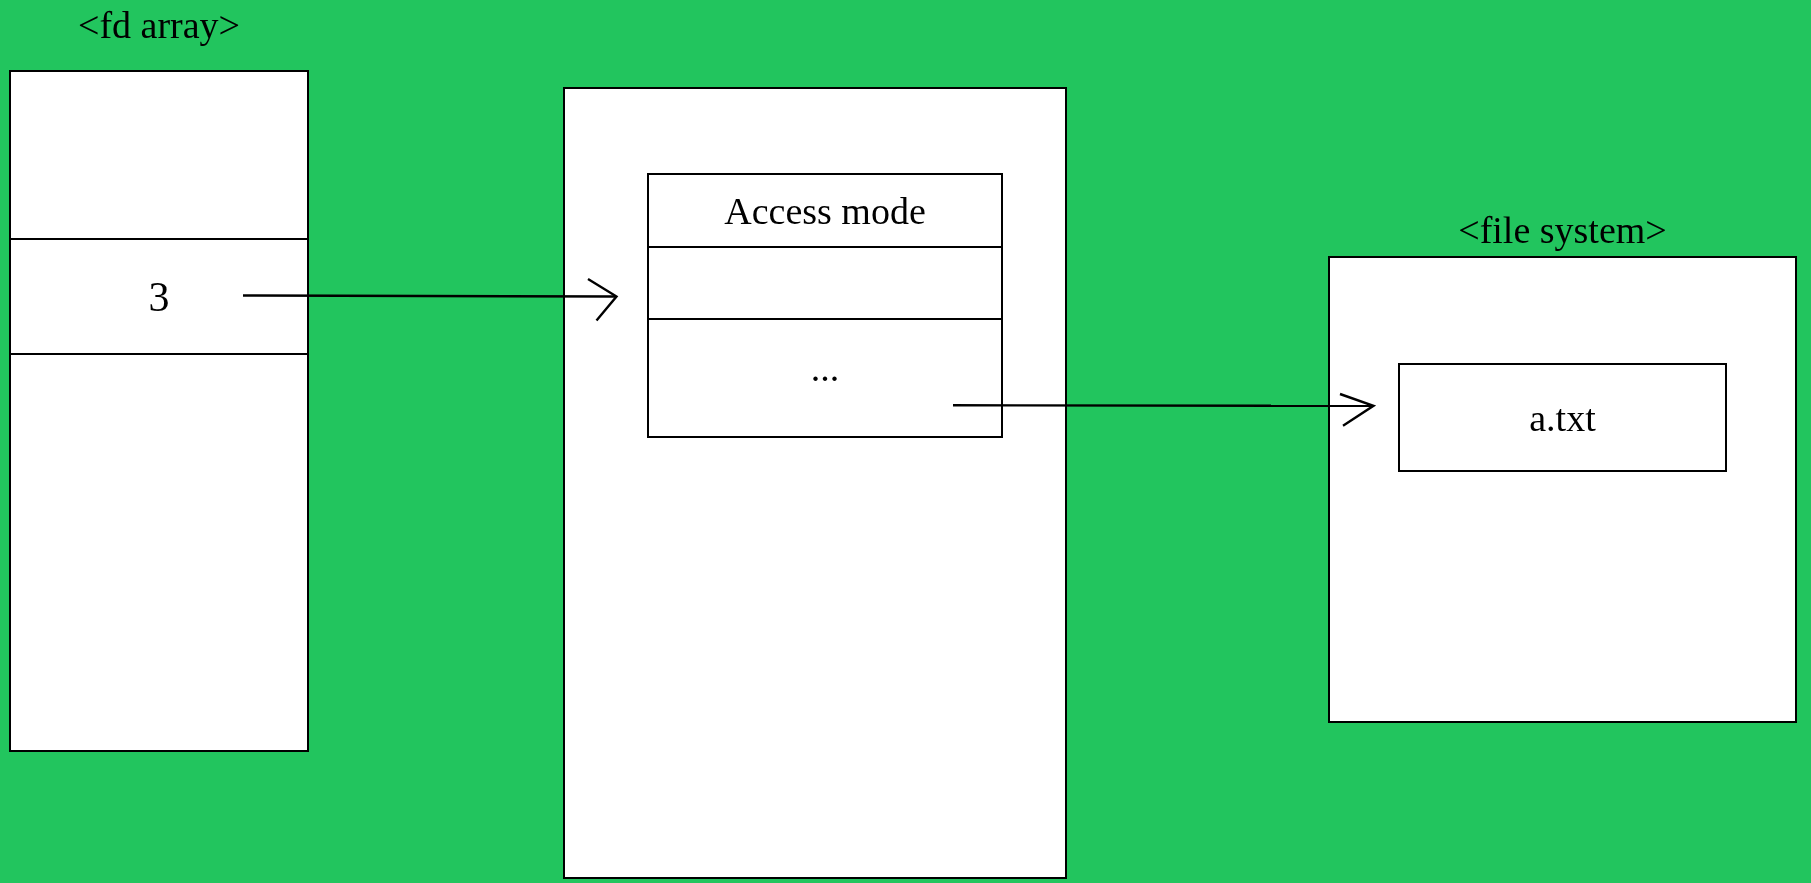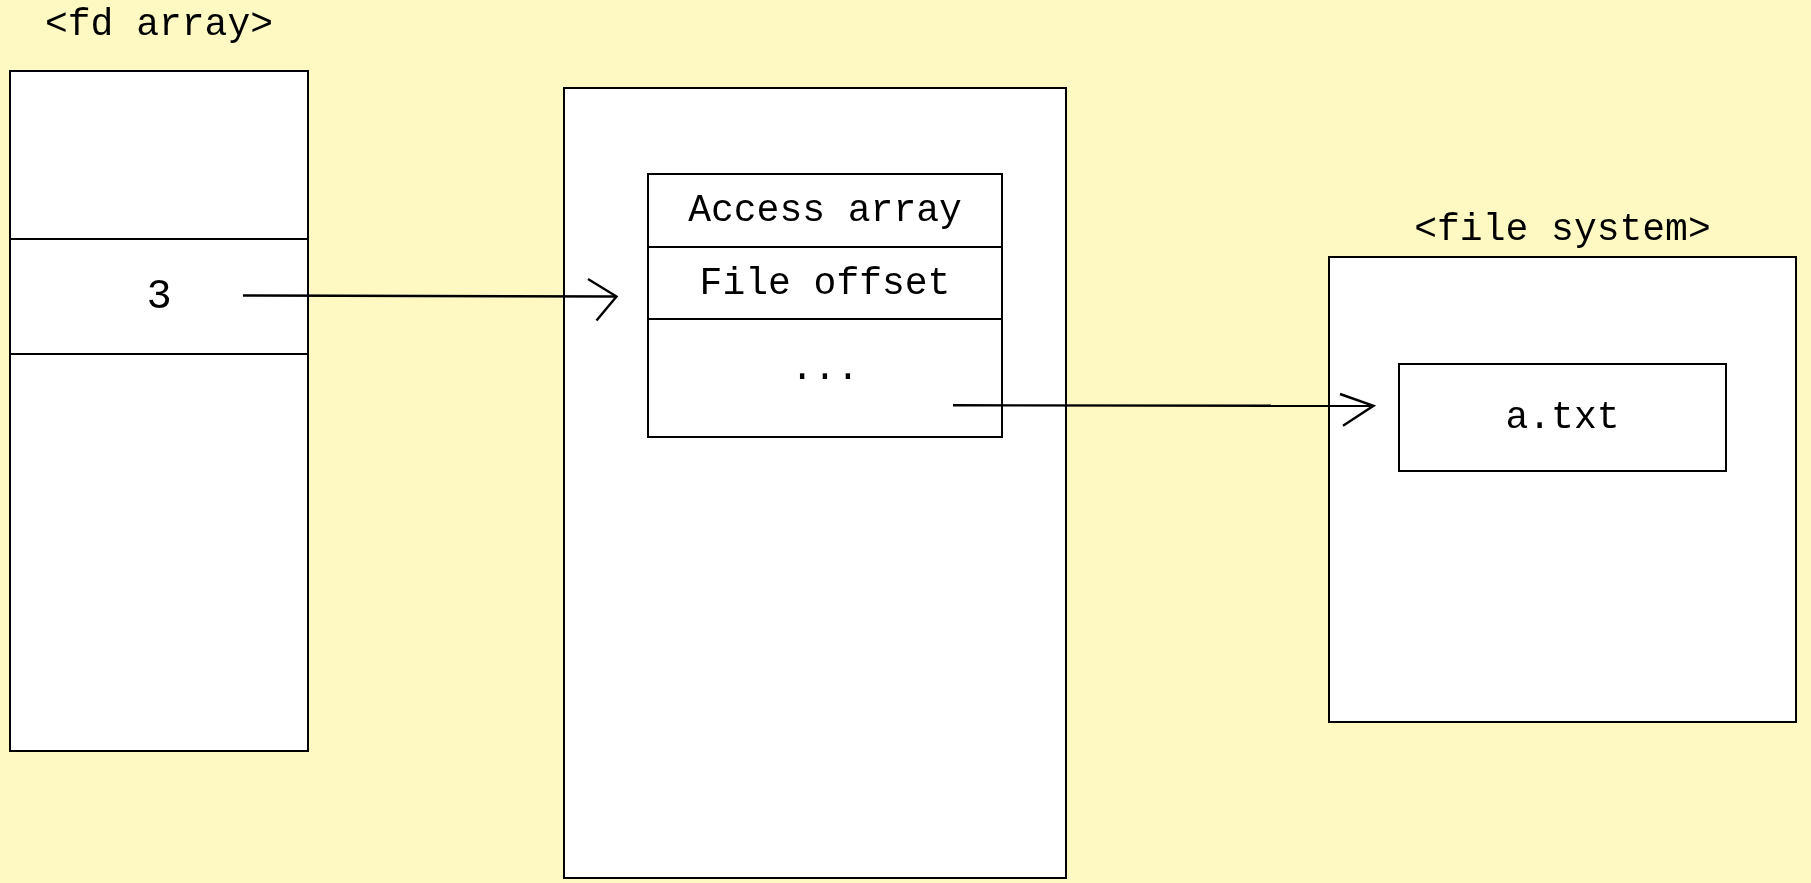--- a/index.html
+++ b/index.html
@@ -4,22 +4,22 @@
 <style>
   html, body {
     margin: 0;
     padding: 0;
     background: #ffffff;
   }
   .canvas {
     position: relative;
     width: 1811px;
     height: 883px;
-    background: #fef9c3;
-    font-family: Liberation Mono, monospace;
+    background: #22c55e;
+    font-family: Liberation Serif, serif;
     color: #000000;
     overflow: hidden;
   }
   .box {
     position: absolute;
     border: 2px solid #000000;
     box-sizing: border-box;
     background: #ffffff;
   }
   .title {
@@ -68,23 +68,22 @@
     <div class="hline" style="top:166px;"></div>
     <div class="cell big-digit" style="top:168px; height:113px;">3</div>
     <div class="hline" style="top:281px;"></div>
     <div class="cell" style="top:283px; height:395px;"></div>
   </div>
 
 
   <div class="box" style="left:563px; top:87px; width:504px; height:792px;"></div>
 
   <div class="box" style="left:647px; top:173px; width:356px; height:265px;">
-    <div class="cell" style="top:0; height:71px;">Access array</div>
+    <div class="cell" style="top:0; height:71px;">Access mode</div>
     <div class="hline" style="top:71px;"></div>
-    <div class="cell" style="top:73px; height:70px;">File offset</div>
     <div class="hline" style="top:143px;"></div>
     <div class="cell" style="top:145px; height:96px;">...</div>
   </div>
 
   <div class="title" style="left:1328px; top:207px; width:469px;">&lt;file system&gt;</div>
 
   <div class="box" style="left:1328px; top:256px; width:469px; height:467px;"></div>
 
   <div class="box" style="left:1398px; top:363px; width:329px; height:109px;">
     <div class="cell" style="top:0; height:105px;border-radius:13px;">a.txt</div>

